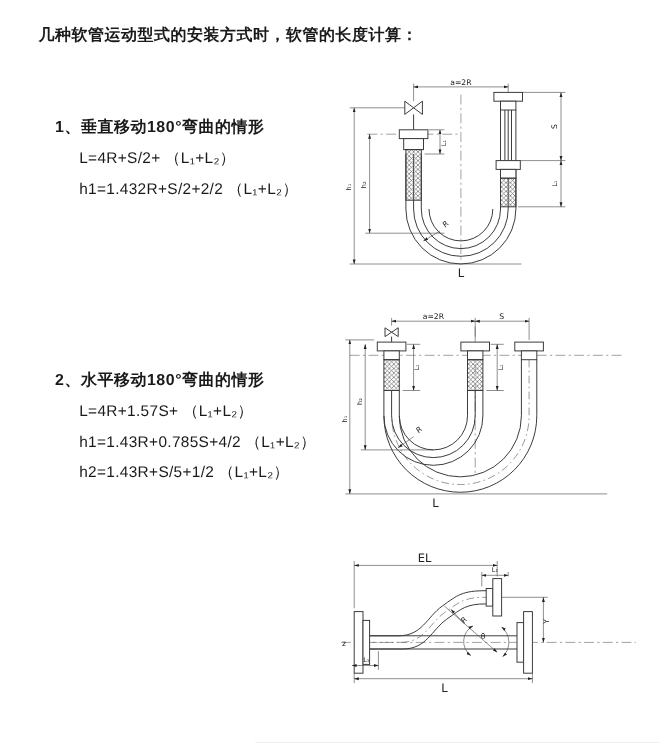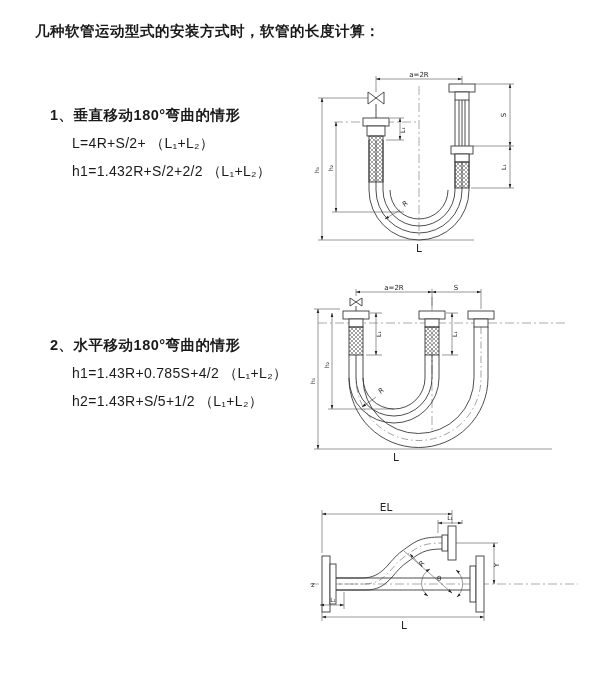--- a/index.html
+++ b/index.html
@@ -29,20 +29,21 @@
   <div class="title">几种软管运动型式的安装方式时，软管的长度计算：</div>
 
   <div class="sec" style="top:106px;">
     <p class="head">1、垂直移动180°弯曲的情形</p>
     <p class="formula">L=4R+S/2+ （L₁+L₂）</p>
     <p class="formula">h1=1.432R+S/2+2/2 （L₁+L₂）</p>
   </div>
 
   <div class="sec" style="top:304px;margin-top:32px;">
     <p class="head">2、水平移动180°弯曲的情形</p>
+    <p class="formula">L=4R+1.57S+ （L₁+L₂）</p>
     <p class="formula">h1=1.43R+0.785S+4/2 （L₁+L₂）</p>
     <p class="formula">h2=1.43R+S/5+1/2 （L₁+L₂）</p>
   </div>
 
 
   <div class="diag" style="left:312px;top:70px;">
     <svg width="250" height="190" viewBox="0 0 250 190">
       <defs>
         <marker id="arr1" viewBox="0 0 10 10" refX="9.5" refY="5" markerWidth="8" markerHeight="8" orient="auto-start-reverse">
           <path d="M0,2 L10,5 L0,8 z" fill="#222"></path>

